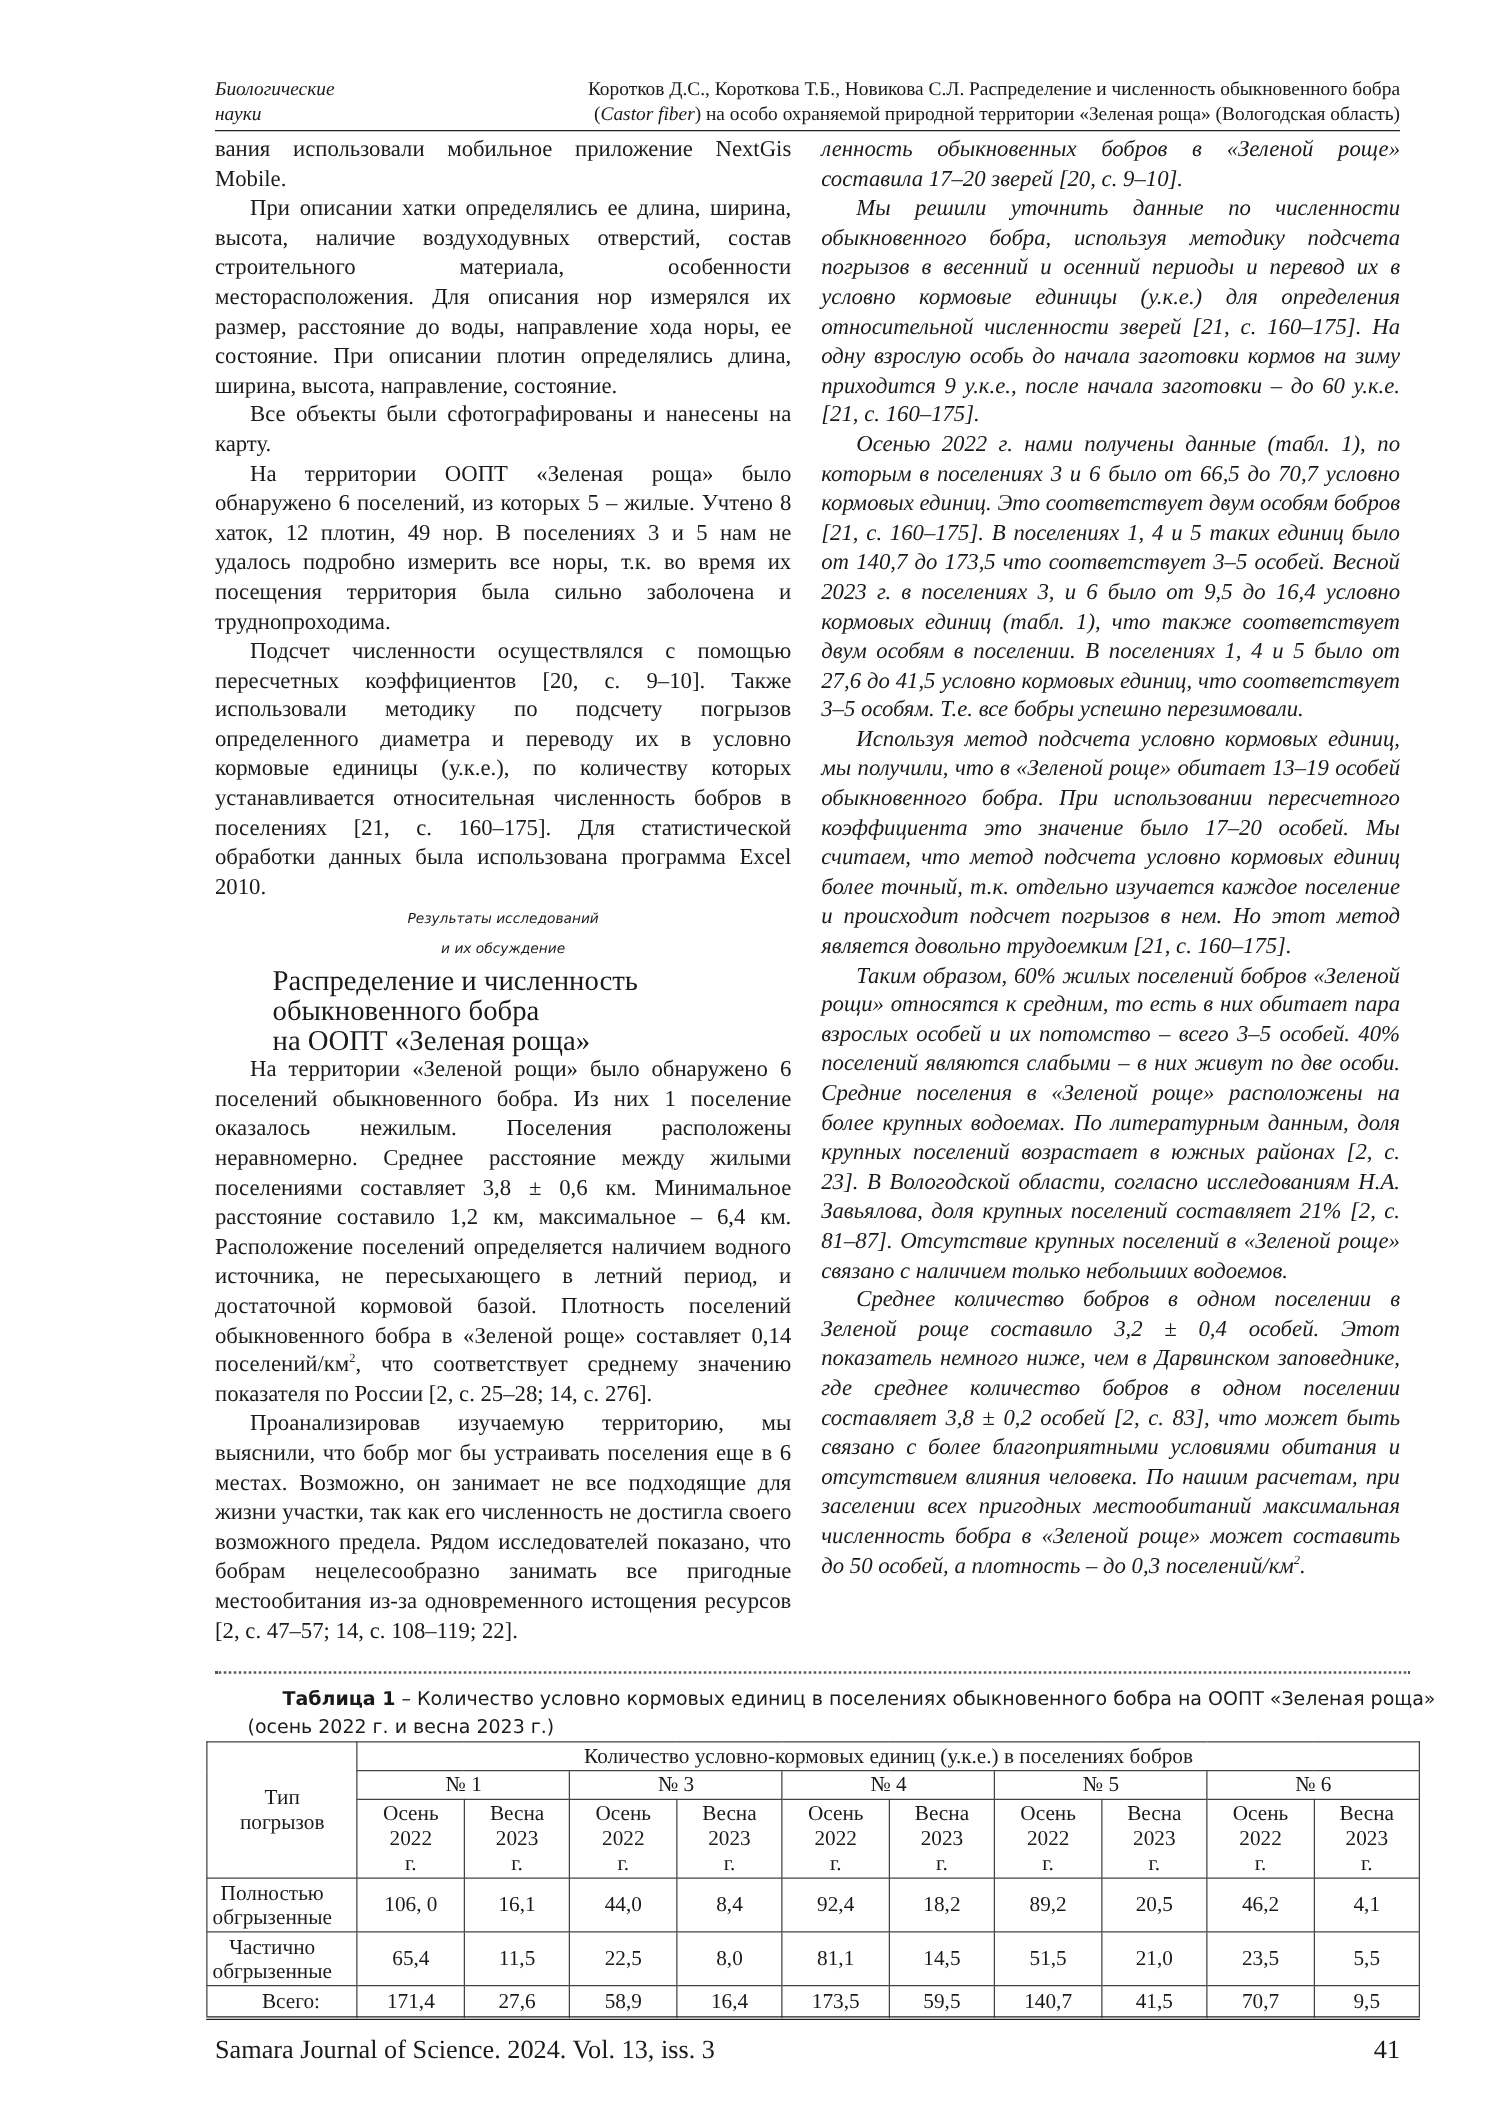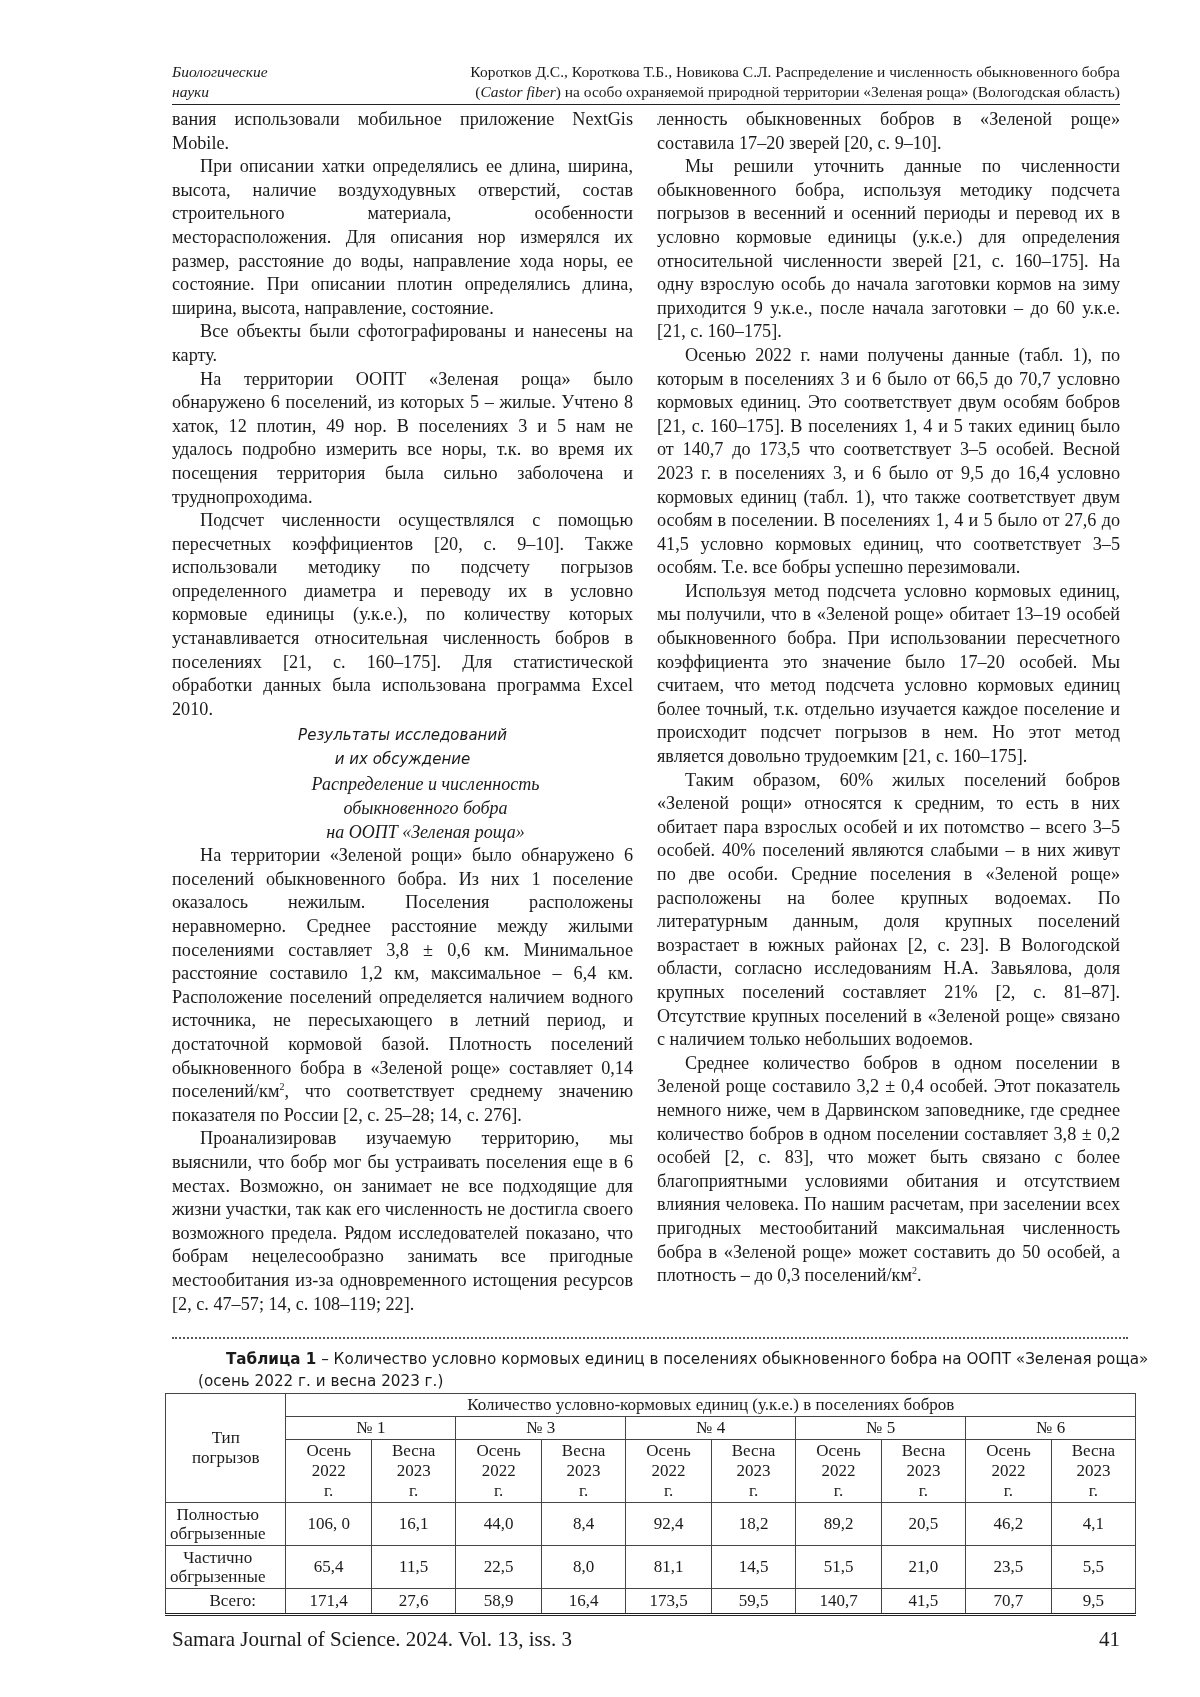--- a/index.html
+++ b/index.html
@@ -5,26 +5,26 @@
   html, body { margin:0; padding:0; background:#ffffff; }
   body { width:1200px; height:1697px; position:relative; overflow:hidden; color:#1a1a1a;
          font-family:"Liberation Serif", "DejaVu Serif", serif; }
   .page-header { position:absolute; left:172px; top:62px; width:948px; height:42px;
                  border-bottom:1.5px solid #222; font-size:15.5px; line-height:20px; }
   .hdr-left { position:absolute; left:0; top:0; width:170px; font-style:italic; }
   .hdr-right { position:absolute; left:180px; top:0; width:768px; text-align:right; }
   .hdr-right i { font-style:italic; }
   .col { position:absolute; top:108px; font-size:18.2px; line-height:23.6px; text-align:justify; hyphens:none; }
   .col-left { left:172px; width:461px; }
-  .col-right { left:657px; width:463px; }
+  .col-right { left:657px; width:463px;font-style:italic; }
   .col p { margin:0; text-indent:0; }
   .col p.ind { text-indent:28px; }
-  .sec-title { font-family:"DejaVu Sans", sans-serif; font-style:italic; font-size:15px; line-height:24px;
+  .sec-title { font-family:"DejaVu Sans", sans-serif; font-style:italic; font-size:11px; line-height:24px;
                text-align:center; margin:2px 0 2px 0; }
-  .sub-title { font-style:italic; font-size:18px; line-height:23.6px; padding-left:46px; text-align:center; }
+  .sub-title { font-size:23px; line-height:23.6px; padding-left:46px; text-align:left; }
   sup { font-size:10px; line-height:0; }
   .sep { position:absolute; left:172px; top:1337px; width:956px; border-top:2px dotted #555; }
   .caption { position:absolute; left:172px; top:1348px; width:956px; font-family:"DejaVu Sans", sans-serif;
              font-size:15.2px; line-height:22px; text-indent:28px;margin-left:26px; }
   .caption b { font-weight:bold; }
   table.data { position:absolute; left:165px; top:1393px; width:962px; border-collapse:collapse;
                font-size:17px; line-height:20px; border:1.5px solid #333; border-bottom:3px double #222; }
   table.data td, table.data th { border:1px solid #444; text-align:center; padding:1px 20px; font-weight:normal;margin-top:40px; }
   table.data th.rowhead { width:130px; }
   table.data td.rl { text-align:center; padding-left:4px; line-height:19px; }

